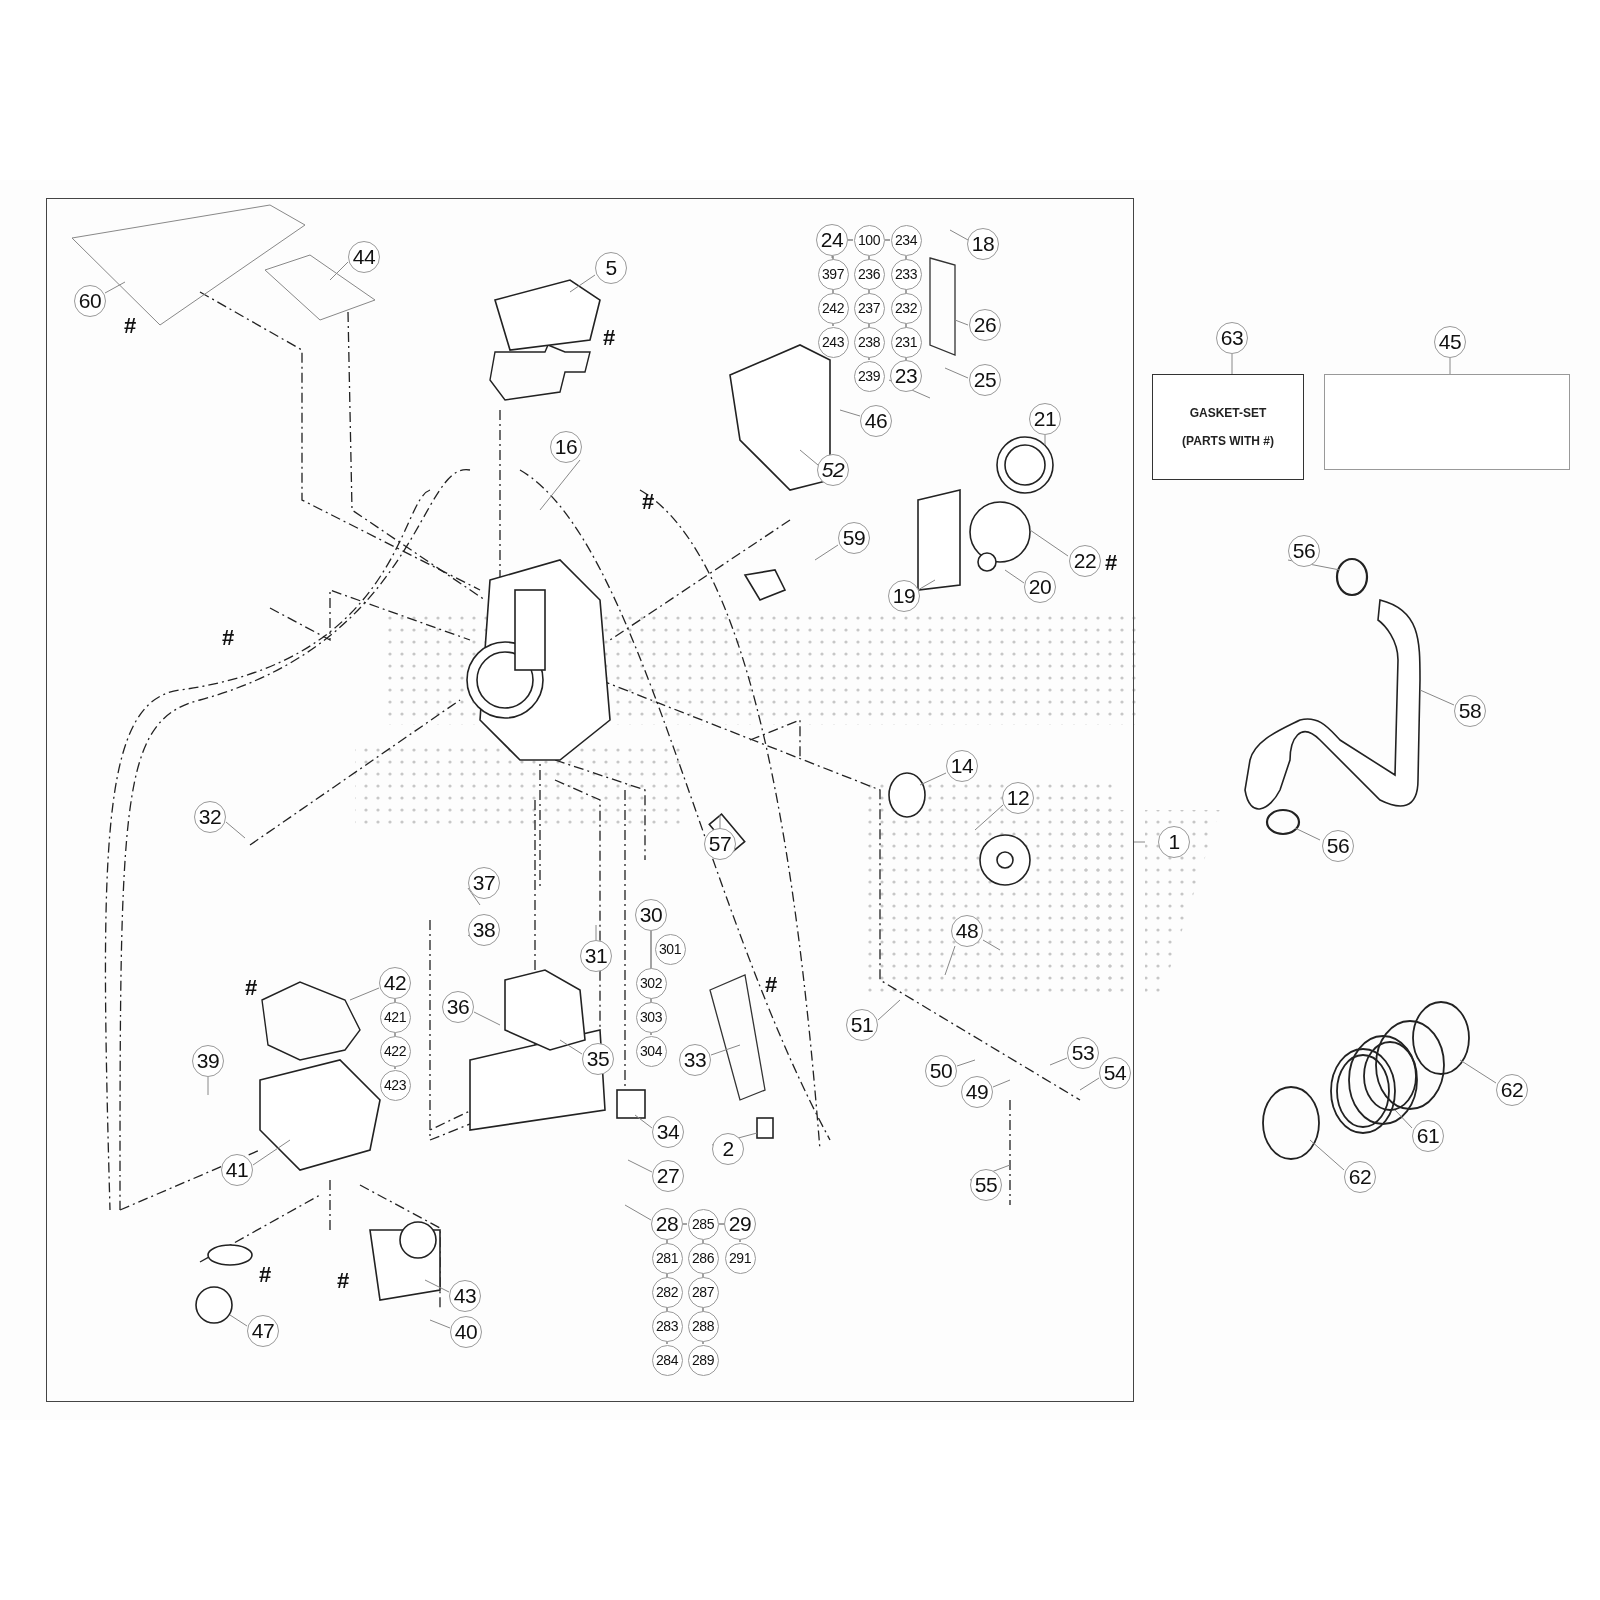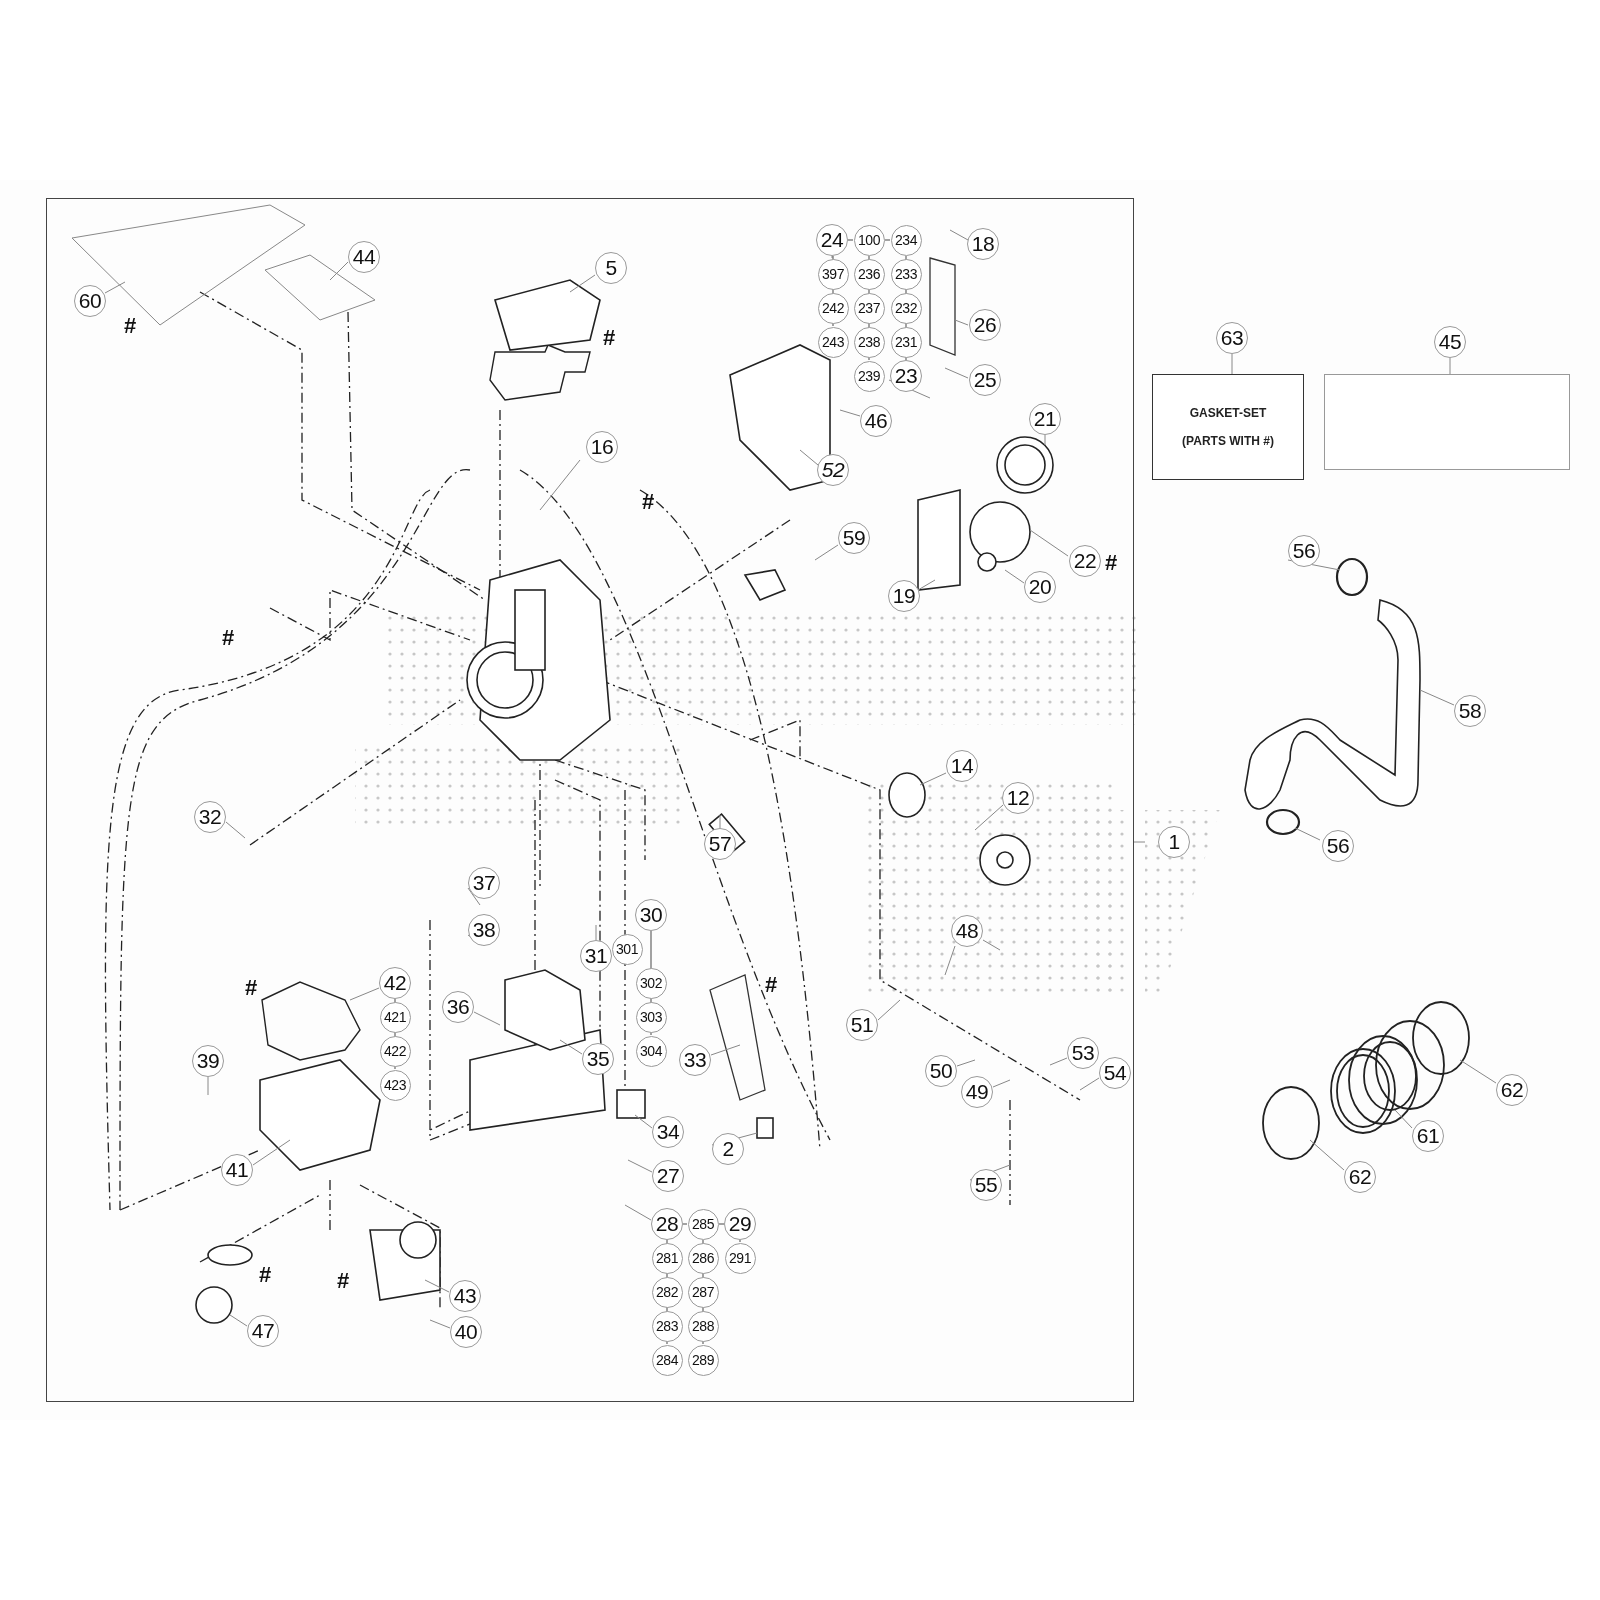--- a/index.html
+++ b/index.html
@@ -205,21 +205,21 @@
     <span class="t">(PARTS WITH #)</span>
   </div>
   <div class="box45"></div>
 
   <div id="callouts">
       <div class="callout big" style="left: 1174px; top: 842px;">1</div>
       <div class="callout big" style="left: 728px; top: 1149px;">2</div>
       <div class="callout big" style="left: 611px; top: 268px;">5</div>
       <div class="callout big" style="left: 1018px; top: 798px;">12</div>
       <div class="callout big" style="left: 962px; top: 766px;">14</div>
-      <div class="callout big" style="left: 602px; top: 447px; text-align: center;">16</div>
+      <div class="callout big" style="left: 566px; top: 447px; text-align: center;">16</div>
       <div class="callout big" style="left: 983px; top: 244px;">18</div>
       <div class="callout big" style="left: 904px; top: 596px;">19</div>
       <div class="callout big" style="left: 1040px; top: 587px;">20</div>
       <div class="callout big" style="left: 1045px; top: 419px;">21</div>
       <div class="callout big" style="left: 1085px; top: 561px;">22</div>
       <div class="callout big" style="left: 906px; top: 376px;">23</div>
       <div class="callout big" style="left: 832px; top: 240px;">24</div>
       <div class="callout big" style="left: 985px; top: 380px;">25</div>
       <div class="callout big" style="left: 985px; top: 325px;">26</div>
       <div class="callout big" style="left: 668px; top: 1176px;">27</div>
@@ -268,21 +268,21 @@
       <div class="callout sub" style="left: 833px; top: 274px;">397</div>
       <div class="callout sub" style="left: 869px; top: 274px;">236</div>
       <div class="callout sub" style="left: 906px; top: 274px;">233</div>
       <div class="callout sub" style="left: 833px; top: 308px;">242</div>
       <div class="callout sub" style="left: 869px; top: 308px;">237</div>
       <div class="callout sub" style="left: 906px; top: 308px;">232</div>
       <div class="callout sub" style="left: 833px; top: 342px;">243</div>
       <div class="callout sub" style="left: 869px; top: 342px;">238</div>
       <div class="callout sub" style="left: 906px; top: 342px;">231</div>
       <div class="callout sub" style="left: 869px; top: 376px;">239</div>
-      <div class="callout sub" style="left: 627px; top: 949px;">301</div>
+      <div class="callout sub" style="left: 670px; top: 949px;">301</div>
       <div class="callout sub" style="left: 651px; top: 983px;">302</div>
       <div class="callout sub" style="left: 651px; top: 1017px;">303</div>
       <div class="callout sub" style="left: 651px; top: 1051px;">304</div>
       <div class="callout sub" style="left: 395px; top: 1017px;">421</div>
       <div class="callout sub" style="left: 395px; top: 1051px;">422</div>
       <div class="callout sub" style="left: 395px; top: 1085px;">423</div>
       <div class="callout sub" style="left: 703px; top: 1224px;">285</div>
       <div class="callout sub" style="left: 667px; top: 1258px;">281</div>
       <div class="callout sub" style="left: 703px; top: 1258px;">286</div>
       <div class="callout sub" style="left: 740px; top: 1258px;">291</div>

